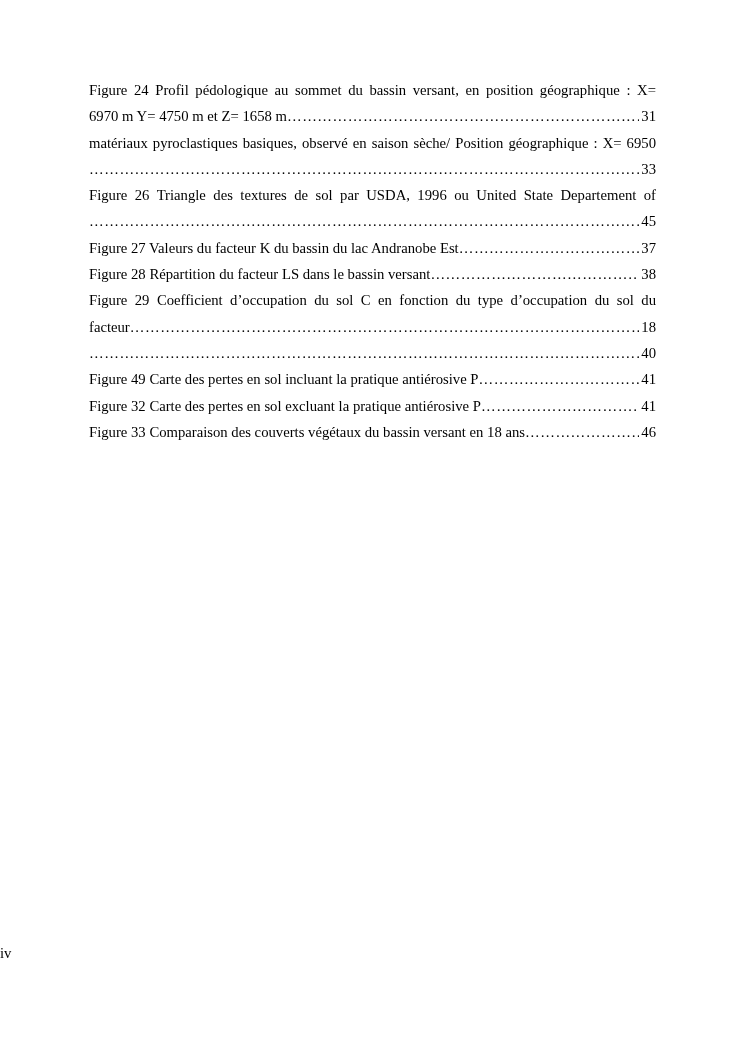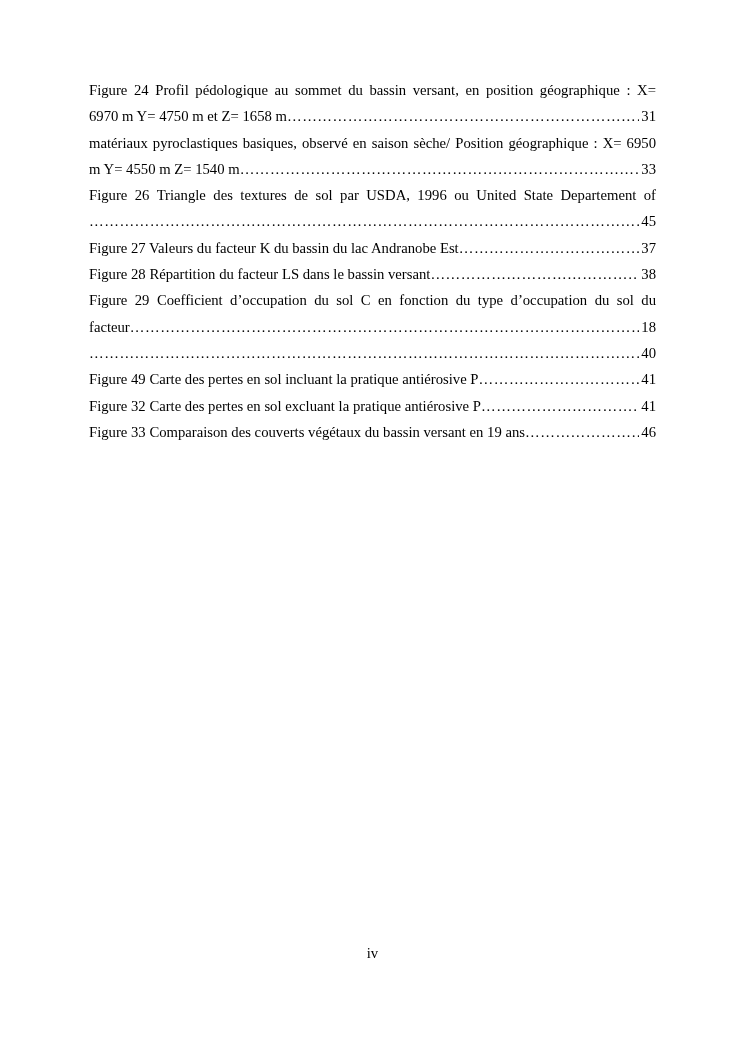--- a/index.html
+++ b/index.html
@@ -43,21 +43,20 @@
     overflow: hidden;
     white-space: nowrap;
     letter-spacing: 0.5px;
   }
   .line.last .pg { flex: 0 0 auto; padding-left: 2px; }
   .footer {
     position: absolute;
     left: 0;
     top: 943px;
     width: 745px;
-    text-align: center;
     font-size: 14.7px;
     line-height: 20px;
   }
 </style>
 </head>
 <body>
 
 <div class="page">
 
   <section class="content" id="figures-container">
@@ -65,21 +64,20 @@
         <div class="line justify">Figure 24 Profil pédologique au sommet du bassin versant, en position géographique : X=</div>
         <div class="line last">
     <span class="txt">6970 m Y= 4750 m et Z= 1658 m</span>
     <span class="leader">………………………………………………………………………………………………………………………………………………………………………………………………………………………………………………</span>
     <span class="pg">31</span>
   </div>
       </div>
       <div class="entry">
         <div class="line justify">matériaux pyroclastiques basiques, observé en saison sèche/ Position géographique : X= 6950</div>
         <div class="line last">
-    <span class="txt">m Y= 4550 m Z= 1540 m</span>
     <span class="leader">………………………………………………………………………………………………………………………………………………………………………………………………………………………………………………</span>
     <span class="pg">33</span>
   </div>
       </div>
       <div class="entry">
         <div class="line justify">Figure 26 Triangle des textures de sol par USDA, 1996 ou United State Departement of</div>
         <div class="line last">
     <span class="leader">………………………………………………………………………………………………………………………………………………………………………………………………………………………………………………</span>
     <span class="pg">45</span>
   </div>
@@ -121,21 +119,21 @@
       </div>
       <div class="entry">
         <div class="line last">
     <span class="txt">Figure 32 Carte des pertes en sol excluant la pratique antiérosive P</span>
     <span class="leader">………………………………………………………………………………………………………………………………………………………………………………………………………………………………………………</span>
     <span class="pg">41</span>
   </div>
       </div>
       <div class="entry">
         <div class="line last">
-    <span class="txt">Figure 33 Comparaison des couverts végétaux du bassin versant en 19 ans</span>
+    <span class="txt">Figure 33 Comparaison des couverts végétaux du bassin versant en 18 ans</span>
     <span class="leader">………………………………………………………………………………………………………………………………………………………………………………………………………………………………………………</span>
     <span class="pg">46</span>
   </div>
       </div>
     </section>
 
   <div class="footer">
     <span>iv</span>
   </div>
 </div>

